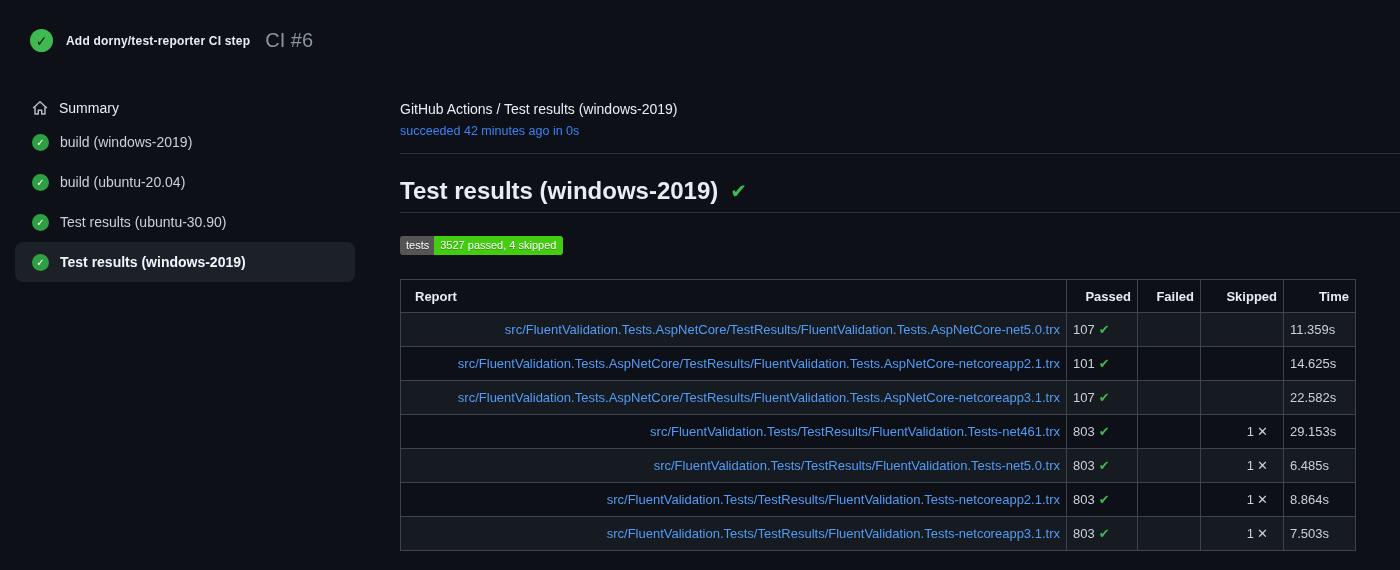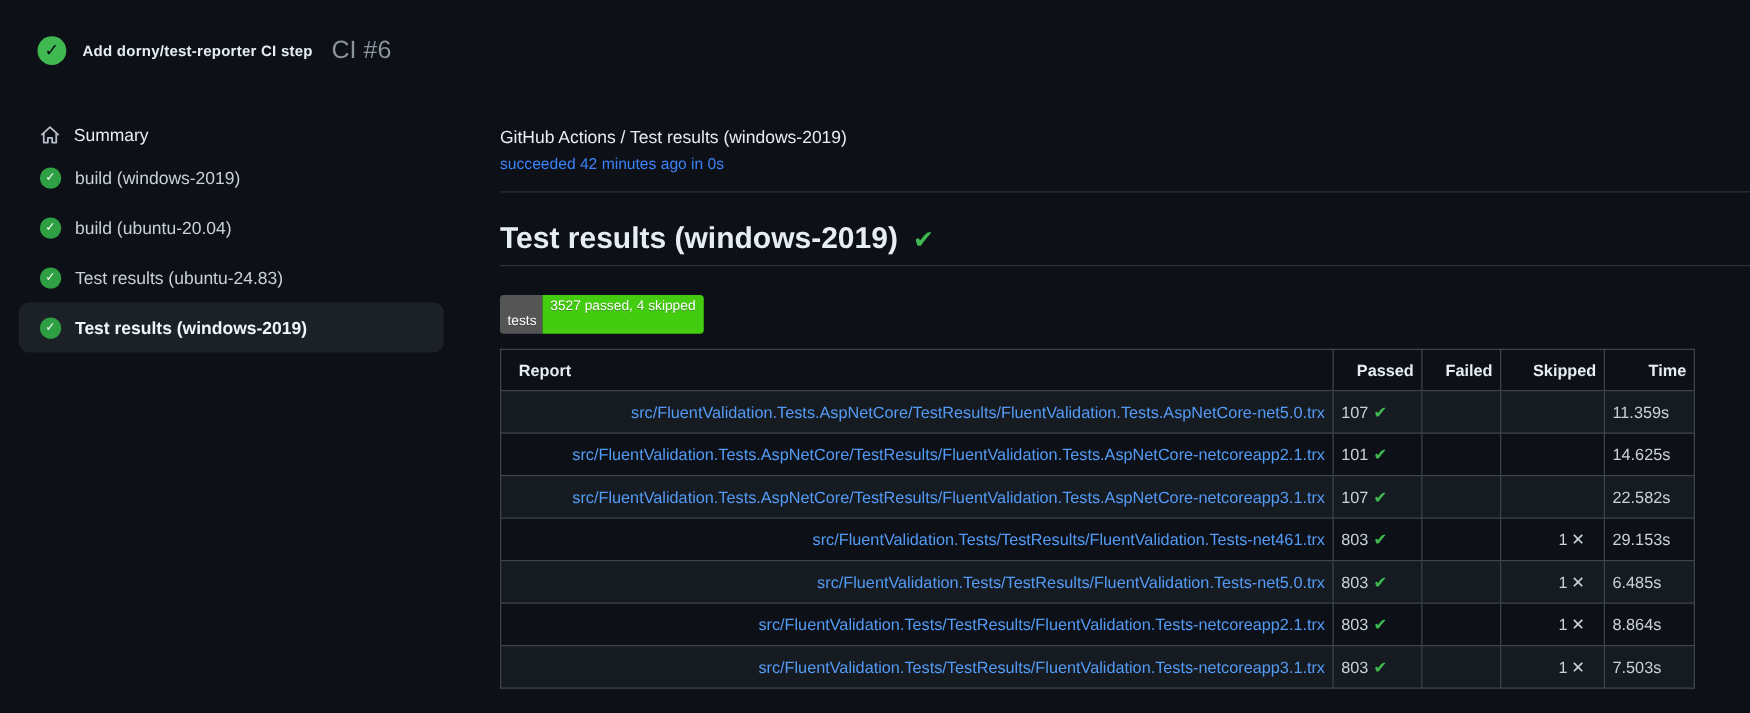--- a/index.html
+++ b/index.html
@@ -54,26 +54,26 @@
   .report-heading {
     margin-top:23px; padding-bottom:7px; border-bottom:1px solid #2b313a;
     font-size:24px; font-weight:600; color:#e6edf3;
     display:flex; align-items:center;
   }
   .heading-check { color:#3fb950; font-size:20px; font-weight:400; margin-left:12px; }
 
   
   .badge { display:inline-flex; margin-top:23px; font-size:11px; line-height:1;
            text-shadow:0 1px 0 rgba(0,0,0,.3); cursor:default; }
-  .badge-label { background:#555555; color:#ffffff; padding:16px 5px 4px 6px; border-radius:3px 0 0 3px; }
+  .badge-label { background:#555555; color:#ffffff; padding:4px 5px 4px 6px; border-radius:3px 0 0 3px; }
   .badge-value { background:#44cc11; color:#ffffff; padding:4px 7px 4px 6px; border-radius:0 3px 3px 0; }
 
   
   table.report-table {
-    margin-top:12px; width:955px; border-collapse:collapse;
+    margin-top:24px; width:955px; border-collapse:collapse;
     font-size:13px; table-layout:fixed;
   }
   .report-table th, .report-table td { border:1px solid #3d444d; }
   .report-table th {
     height:33px; font-weight:700; color:#e6edf3; text-align:right; padding:0 6px;
     background:#0d1117;
   }
   .report-table th.col-report { text-align:left; padding-left:14px; }
   .report-table col.c-report  { width:666px; }
   .report-table col.c-passed  { width:71px; }
@@ -117,21 +117,21 @@
         <div class="job-item">
           <span class="check-circle">✓</span>
           <span>build (windows-2019)</span>
         </div>
         <div class="job-item">
           <span class="check-circle">✓</span>
           <span>build (ubuntu-20.04)</span>
         </div>
         <div class="job-item">
           <span class="check-circle">✓</span>
-          <span>Test results (ubuntu-24.83)</span>
+          <span>Test results (ubuntu-30.90)</span>
         </div>
         <div class="job-item selected">
           <span class="check-circle">✓</span>
           <span>Test results (windows-2019)</span>
         </div>
       </div>
   </div>
 
   <div class="main">
     <div class="check-title">GitHub Actions / Test results (windows-2019)</div>

